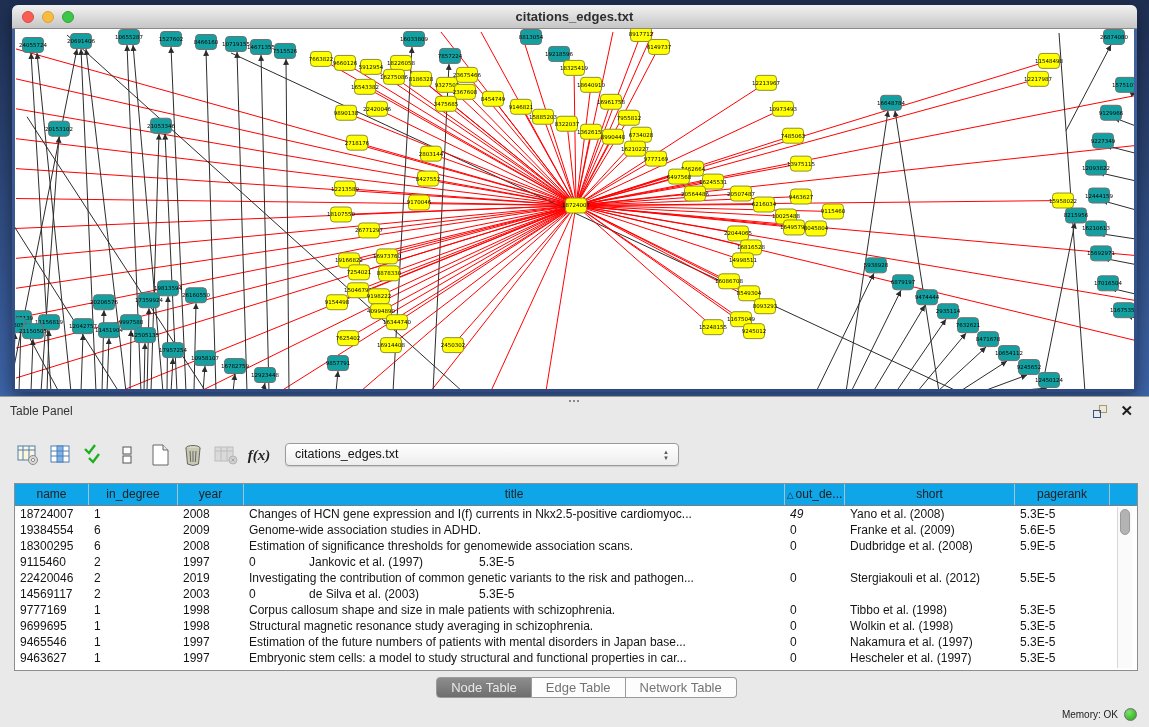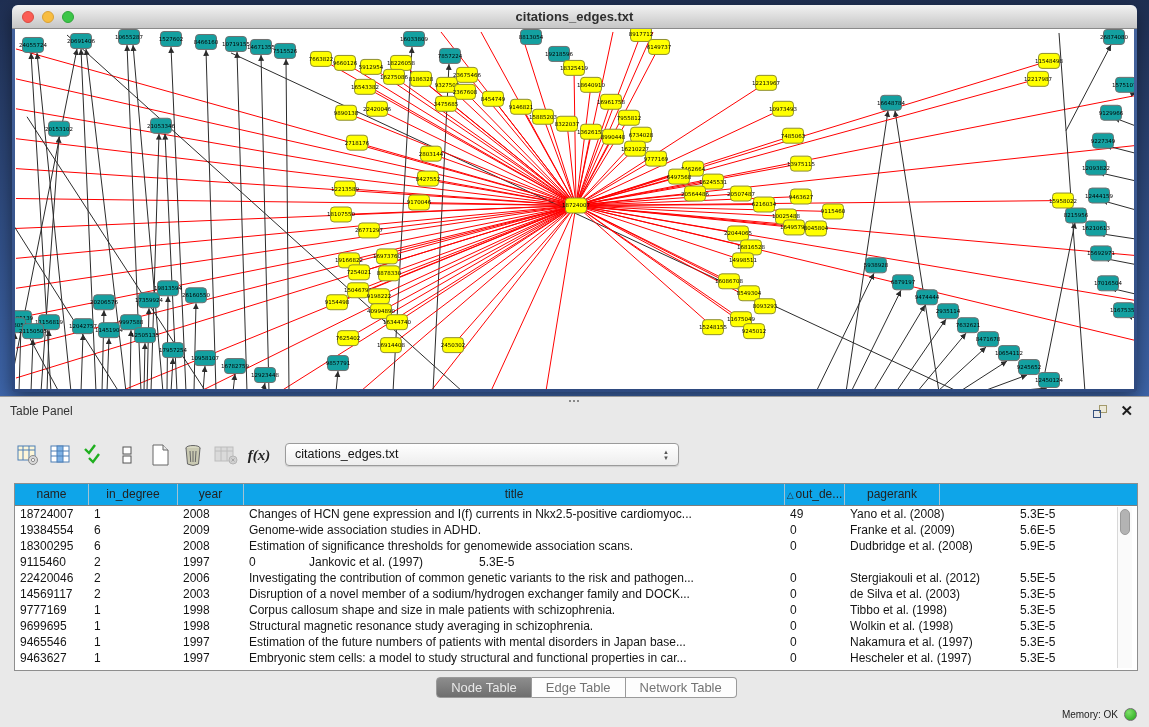--- a/index.html
+++ b/index.html
@@ -613,29 +613,30 @@
       </span>
   </div>
 
   <div class="table-area">
     <div class="thead" id="thead">
         <div class="th" style="width: 74px;">name</div>
         <div class="th" style="width: 89px;">in_degree</div>
         <div class="th" style="width: 66px;">year</div>
         <div class="th" style="width: 541px;">title</div>
         <div class="th" style="width: 60px;"><span class="sort-tri">△</span>out_de...</div>
+        <div class="th" style="width: 170px;">short</div>
         <div class="th" style="width: 95px;">pagerank</div>
       </div>
     <div id="tbody">
         <div class="trow">
           <div class="td" style="width: 74px;">18724007</div>
           <div class="td" style="width: 89px;">1</div>
           <div class="td" style="width: 66px;">2008</div>
           <div class="td" style="width: 541px;">Changes of HCN gene expression and I(f) currents in Nkx2.5-positive cardiomyoc...</div>
-          <div class="td" style="width: 60px;">49</div>
+          <div class="td" style="width: 60px; font-style: italic;">49</div>
           <div class="td" style="width: 170px;">Yano et al. (2008)</div>
           <div class="td" style="width: 95px;">5.3E-5</div>
         </div>
         <div class="trow">
           <div class="td" style="width: 74px;">19384554</div>
           <div class="td" style="width: 89px;">6</div>
           <div class="td" style="width: 66px;">2009</div>
           <div class="td" style="width: 541px;">Genome-wide association studies in ADHD.</div>
           <div class="td" style="width: 60px;">0</div>
           <div class="td" style="width: 170px;">Franke et al. (2009)</div>
@@ -654,31 +655,30 @@
           <div class="td" style="width: 74px;">9115460</div>
           <div class="td" style="width: 89px;">2</div>
           <div class="td" style="width: 66px;">1997</div>
           <div class="td" style="width: 60px;">0</div>
           <div class="td" style="width: 170px;">Jankovic et al. (1997)</div>
           <div class="td" style="width: 95px;">5.3E-5</div>
         </div>
         <div class="trow">
           <div class="td" style="width: 74px;">22420046</div>
           <div class="td" style="width: 89px;">2</div>
-          <div class="td" style="width: 66px;">2006</div>
+          <div class="td" style="width: 66px;">2019</div>
           <div class="td" style="width: 541px;">Investigating the contribution of common genetic variants to the risk and pathogen...</div>
           <div class="td" style="width: 60px;">0</div>
           <div class="td" style="width: 170px;">Stergiakouli et al. (2012)</div>
           <div class="td" style="width: 95px;">5.5E-5</div>
         </div>
         <div class="trow">
           <div class="td" style="width: 74px;">14569117</div>
           <div class="td" style="width: 89px;">2</div>
           <div class="td" style="width: 66px;">2003</div>
-          <div class="td" style="width: 541px;">Disruption of a novel member of a sodium/hydrogen exchanger family and DOCK...</div>
           <div class="td" style="width: 60px;">0</div>
           <div class="td" style="width: 170px;">de Silva et al. (2003)</div>
           <div class="td" style="width: 95px;">5.3E-5</div>
         </div>
         <div class="trow">
           <div class="td" style="width: 74px;">9777169</div>
           <div class="td" style="width: 89px;">1</div>
           <div class="td" style="width: 66px;">1998</div>
           <div class="td" style="width: 541px;">Corpus callosum shape and size in male patients with schizophrenia.</div>
           <div class="td" style="width: 60px;">0</div>

